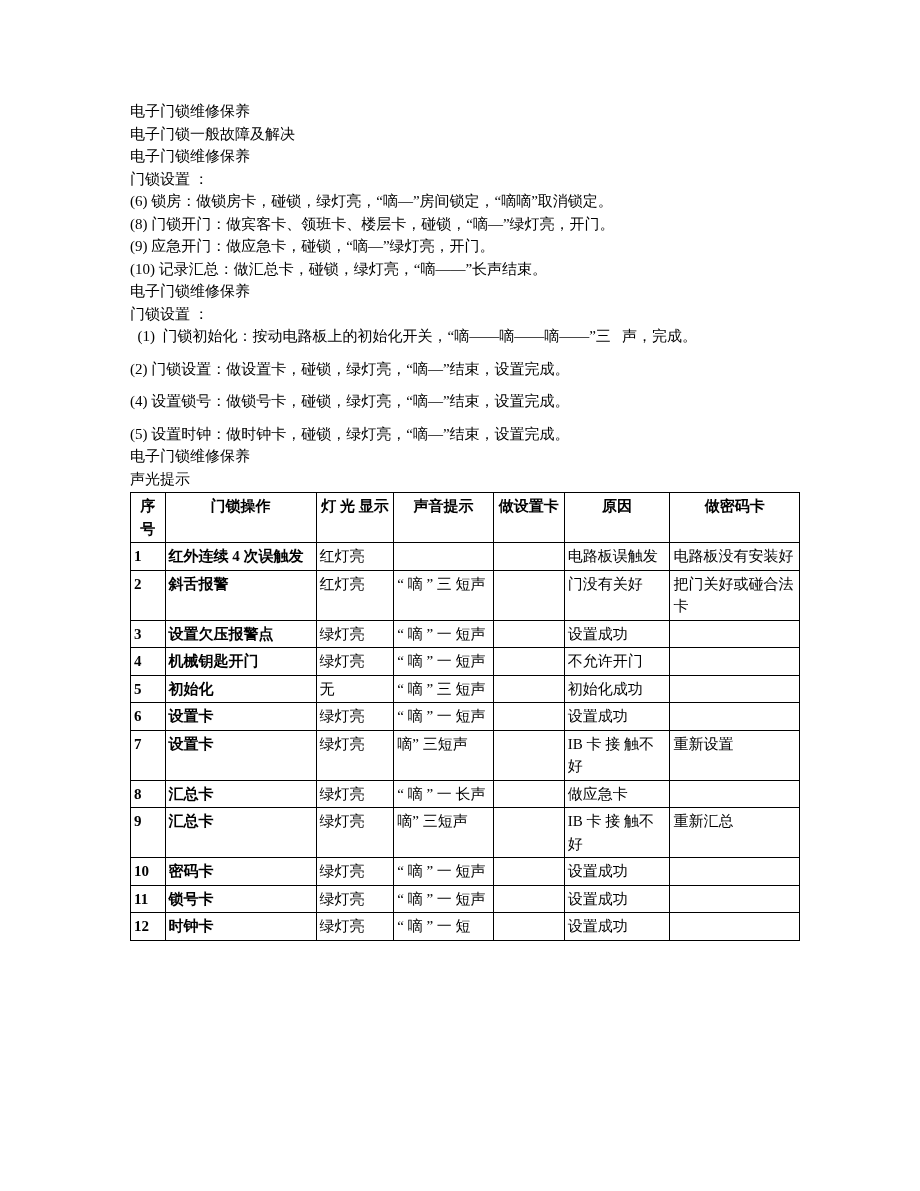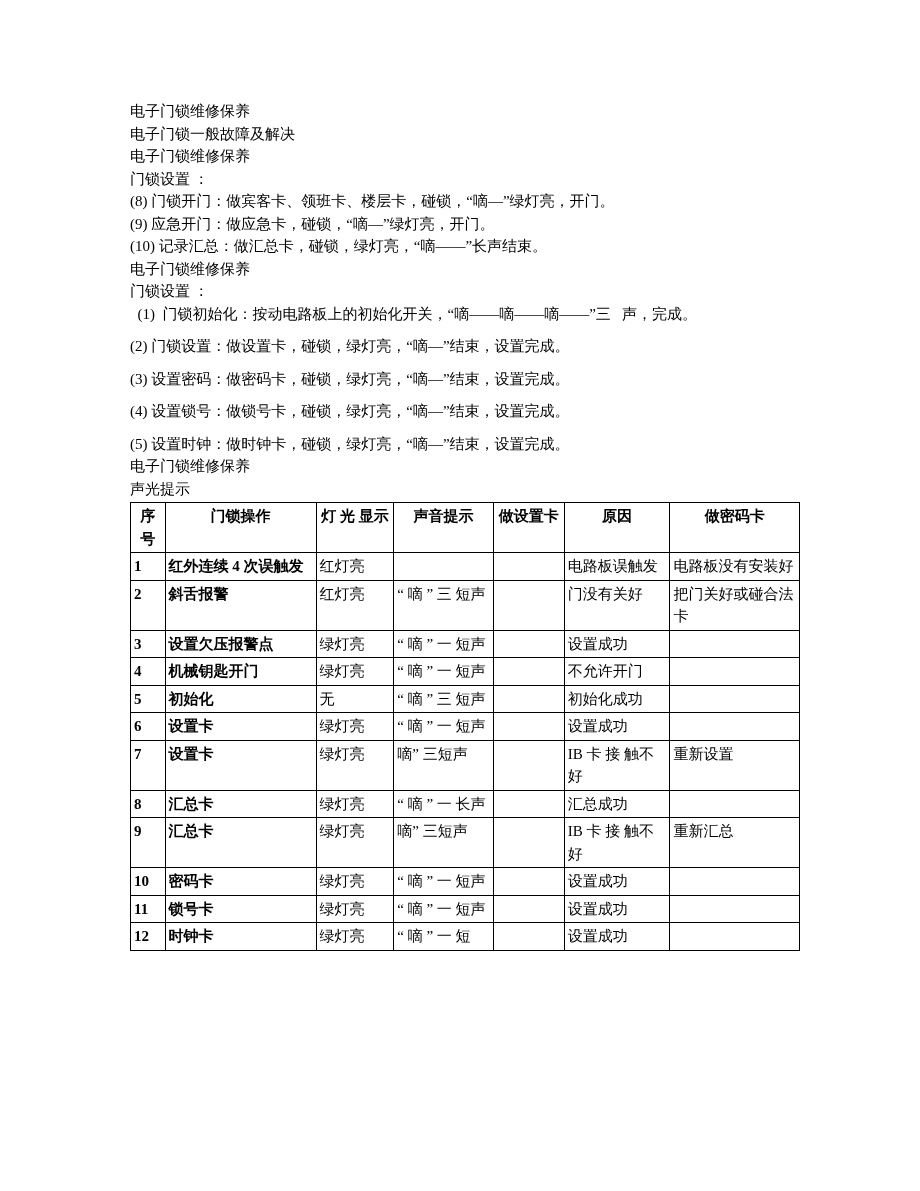--- a/index.html
+++ b/index.html
@@ -42,32 +42,32 @@
 </style>
 </head>
 <body>
 
 <span class="line">电子门锁维修保养</span>
 <span class="line">电子门锁一般故障及解决</span>
 <span class="line">电子门锁维修保养</span>
 <span class="line bold">门锁设置 ：</span>
 
 <div class="items6">
+  <span class="line">(6)  锁房：做锁房卡，碰锁，绿灯亮，“嘀—”房间锁定，“嘀嘀”取消锁定。</span>
   <span class="line">(8)  门锁开门：做宾客卡、领班卡、楼层卡，碰锁，“嘀—”绿灯亮，开门。</span>
   <span class="line">(9)  应急开门：做应急卡，碰锁，“嘀—”绿灯亮，开门。</span>
   <span class="line">(10) 记录汇总：做汇总卡，碰锁，绿灯亮，“嘀——”长声结束。</span>
 </div>
 
 <span class="line">电子门锁维修保养</span>
 <span class="line bold">门锁设置 ：</span>
 
 <div class="sec2">
   <span class="line" style="white-space:pre-wrap">  (1)  门锁初始化：按动电路板上的初始化开关，“嘀——嘀——嘀——”三   声，完成。</span>
   <span class="line">(2)  门锁设置：做设置卡，碰锁，绿灯亮，“嘀—”结束，设置完成。</span>
-  <span class="line">(3)  设置密码：做密码卡，碰锁，绿灯亮，“嘀—”结束，设置完成。</span>
   <span class="line">(4)  设置锁号：做锁号卡，碰锁，绿灯亮，“嘀—”结束，设置完成。</span>
   <span class="line" style="margin-bottom:0">(5)  设置时钟：做时钟卡，碰锁，绿灯亮，“嘀—”结束，设置完成。</span>
 </div>
 
 <span class="line">电子门锁维修保养</span>
 <span class="line bold">声光提示</span>
 
 <table>
   <colgroup>
     <col class="c-seq">
@@ -152,21 +152,21 @@
         <td></td>
         <td>IB 卡 接 触不好</td>
         <td>重新设置</td>
       </tr>
       <tr>
         <td class="b">8</td>
         <td class="b">汇总卡</td>
         <td>绿灯亮</td>
         <td>“ 嘀 ” 一 长声</td>
         <td></td>
-        <td>汇总成功</td>
+        <td>做应急卡</td>
         <td></td>
       </tr>
       <tr>
         <td class="b">9</td>
         <td class="b">汇总卡</td>
         <td>绿灯亮</td>
         <td>嘀” 三短声</td>
         <td></td>
         <td>IB 卡 接 触不好</td>
         <td>重新汇总</td>

